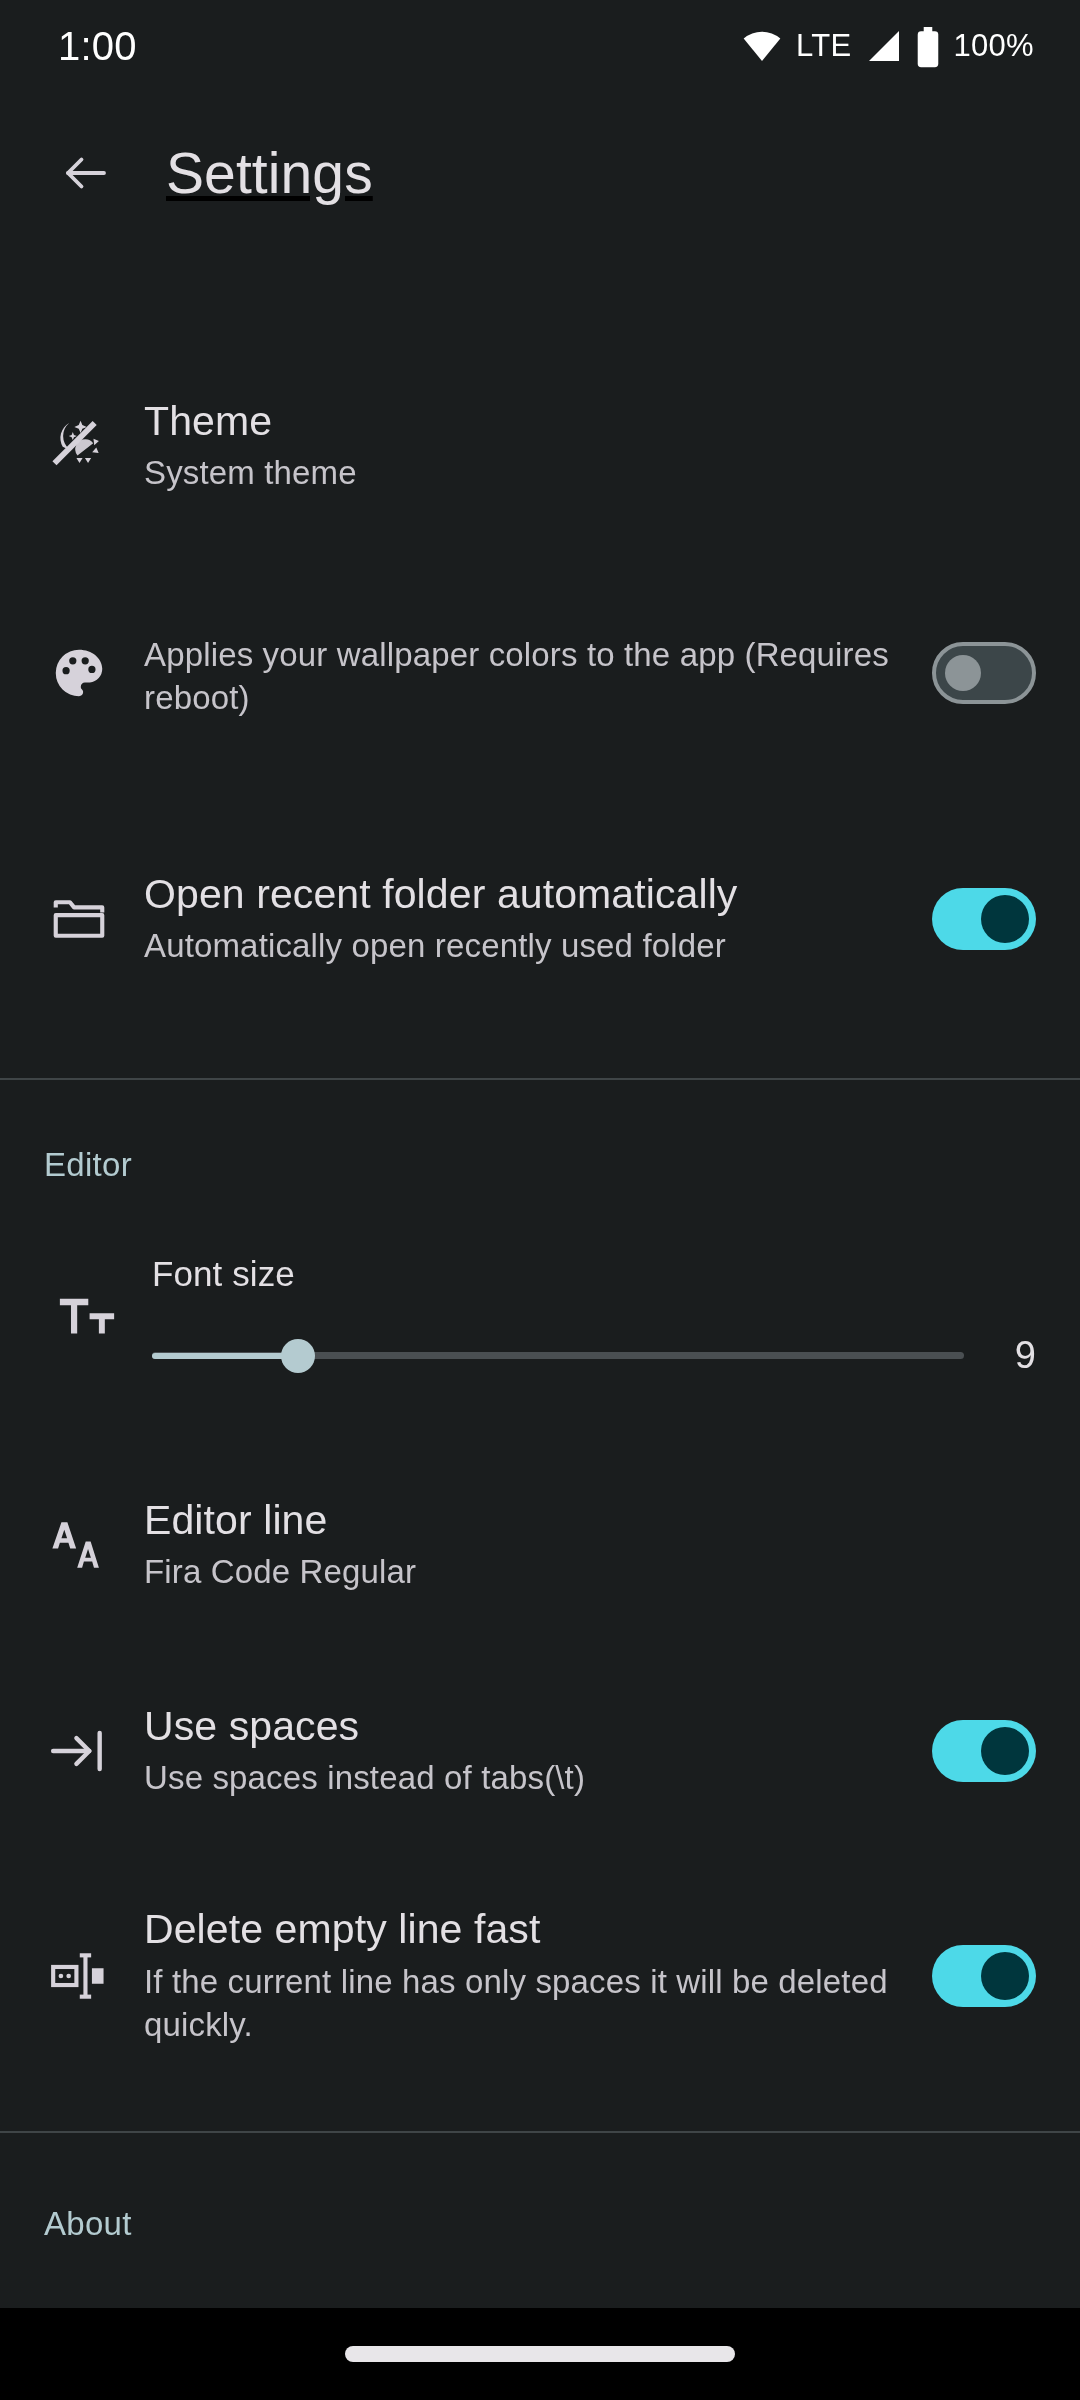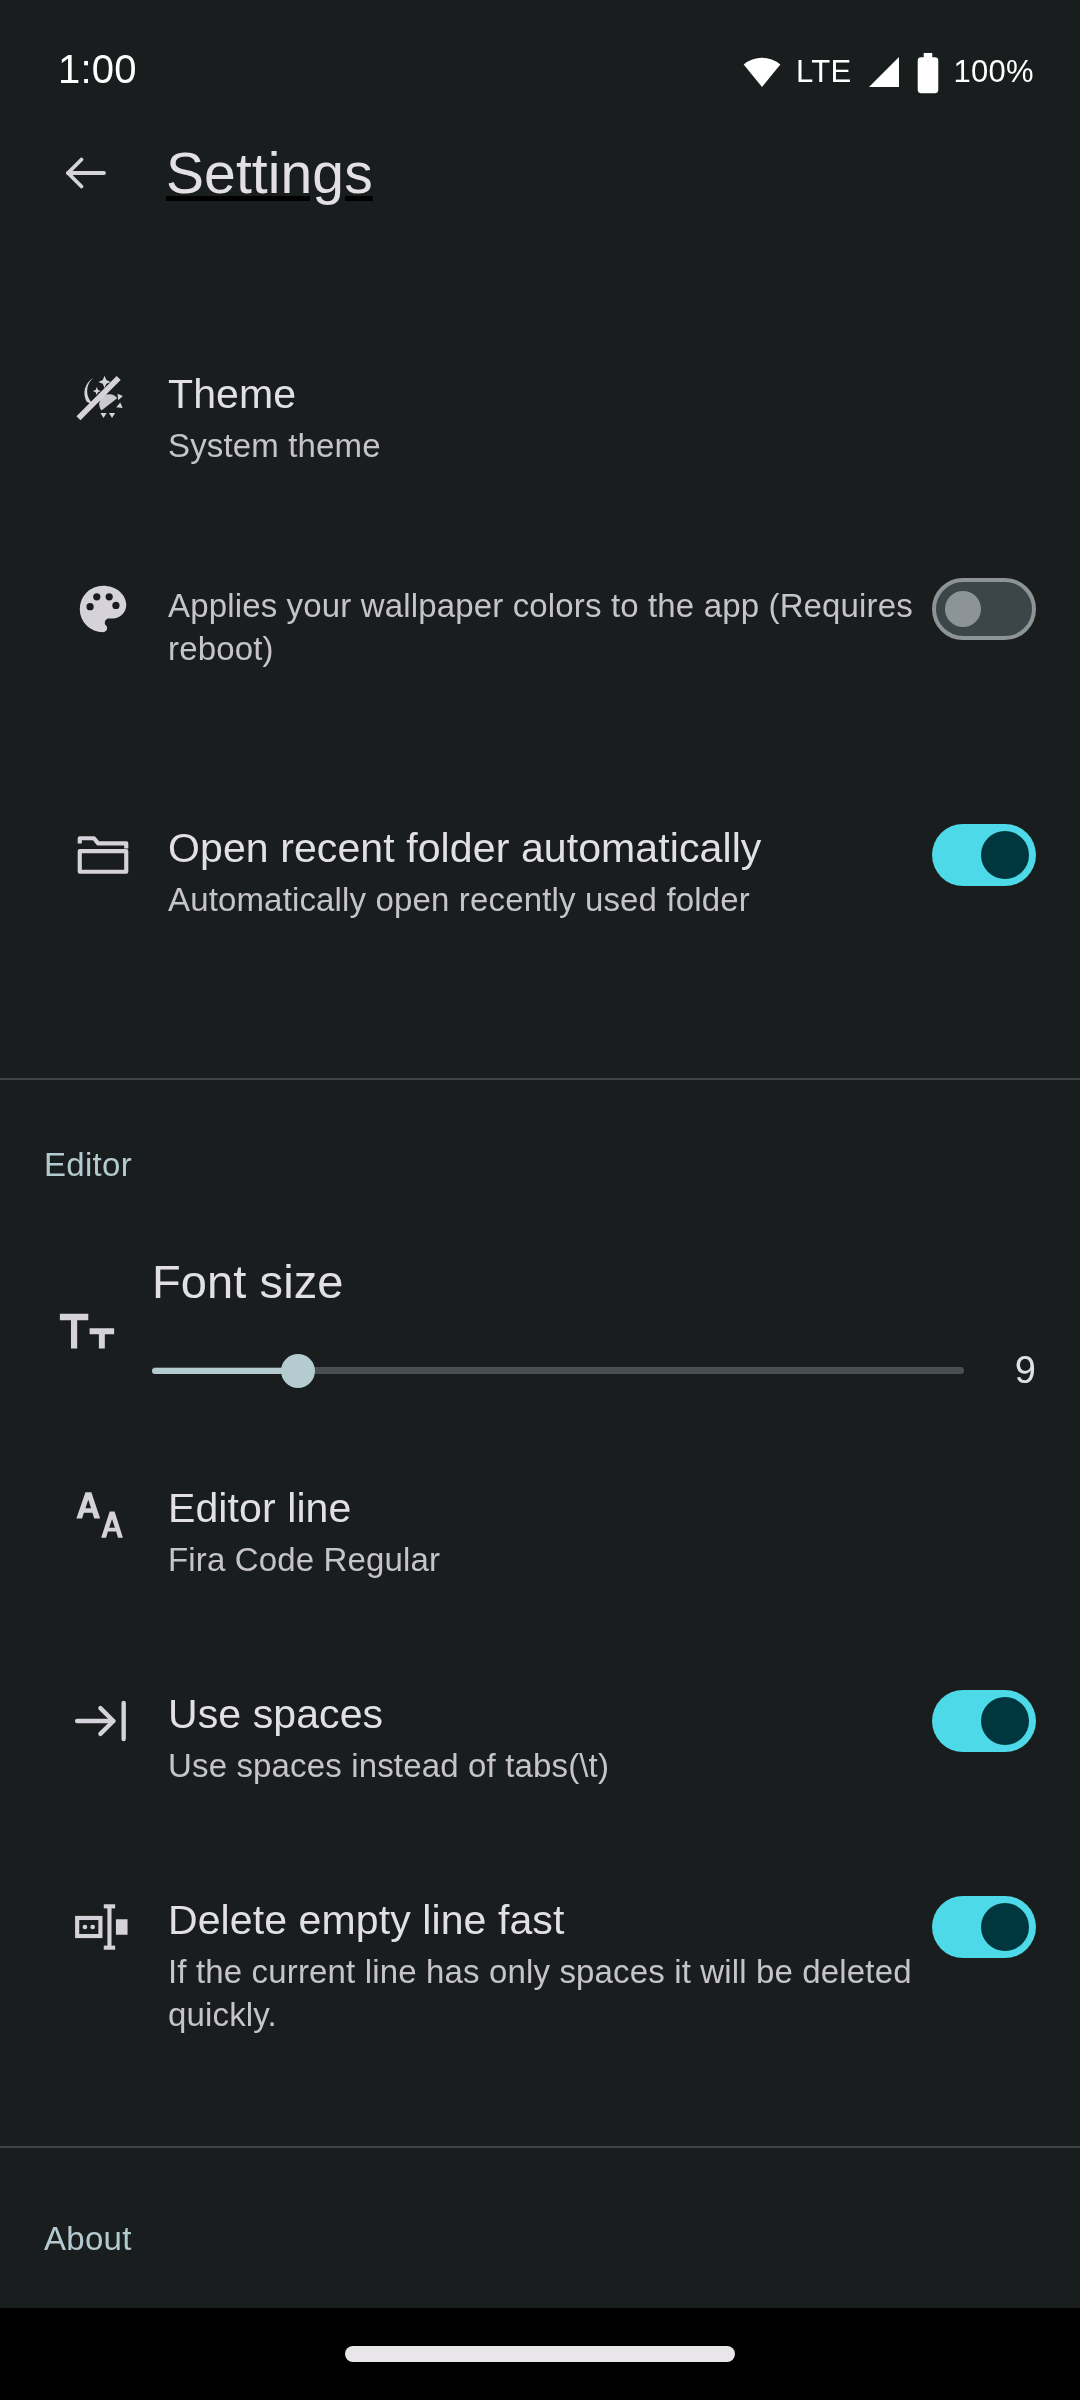--- a/index.html
+++ b/index.html
@@ -7,21 +7,21 @@
     width:1080px; height:2400px;
     background:#1A1D1E;
     font-family:"Liberation Sans", sans-serif;
     overflow:hidden;
   }
   .screen { position:relative; width:1080px; height:2400px; background:#1A1D1E; }
 
   
   .statusbar {
     position:absolute; top:0; left:0; width:1080px; height:92px;
-    display:flex; align-items:flex-end; justify-content:space-between;
+    display:flex; align-items:center; justify-content:space-between;
     padding:0 46px 0 58px;
   }
   .status-time { color:#FFFFFF; font-size:40px; letter-spacing:0.2px; }
   .status-right { display:flex; align-items:center; gap:14px; }
   .status-right .lbl { color:#FFFFFF; font-size:31px; letter-spacing:0.3px; }
   .ic-wifi { width:40px; height:40px; display:block; }
   .ic-signal { width:36px; height:36px; display:block; }
   .ic-batt { width:24px; height:38px; display:block; }
 
   
@@ -36,21 +36,21 @@
   }
 
   
   .section-title {
     color:#B3CBD0; font-size:33px; padding-left:44px; letter-spacing:0.3px;
   }
   .divider { height:2px; background:#3F4547; width:100%; }
 
   
   .row {
-    display:flex; align-items:flex-start; padding:0 44px 0 60px; min-height:120px;
+    display:flex; align-items:center; padding:0 44px 0 36px; min-height:120px;
   }
   .row-icon {
     width:108px; min-width:108px; display:flex; align-items:center; justify-content:flex-start;
     padding-left:12px;
   }
   .row-icon svg { width:62px; height:62px; display:block; }
   .row-text { flex:1; padding-right:18px; }
   .row-title { color:#E3E0E4; font-size:41px; line-height:1.18; letter-spacing:0.1px; }
   .row-sub { color:#C6C4CA; font-size:33px; line-height:1.30; margin-top:7px; letter-spacing:0.15px; }
 
@@ -63,21 +63,21 @@
   }
   .toggle.on { background:#4DD9E8; border:none; }
   .toggle.on .knob {
     position:absolute; width:48px; height:48px; border-radius:50%;
     background:#00363D; right:7px; top:7px;
   }
 
   
   .slider-row { display:flex; padding:0 44px 0 44px; align-items:stretch; }
   .slider-body { flex:1; }
-  .slider-label { color:#E3E0E4; font-size:47px; margin-bottom:40px; letter-spacing:0.1px; }
+  .slider-label { color:#E3E0E4; font-size:35px; margin-bottom:40px; letter-spacing:0.1px; }
   .slider-line { display:flex; align-items:center; }
   .track-wrap { flex:1; position:relative; height:34px; display:flex; align-items:center; }
   .track-inactive { position:absolute; left:0; right:0; height:7px; background:#4A4F52; border-radius:4px; }
   .track-active { position:absolute; left:0; height:6px; background:#B4CBD0; border-radius:4px; }
   .thumb {
     position:absolute; width:34px; height:34px; border-radius:50%; background:#B4CBD0;
     transform:translateX(-17px);
   }
   .slider-value { color:#E3E0E4; font-size:38px; min-width:72px; text-align:right; padding-left:28px; }
 

